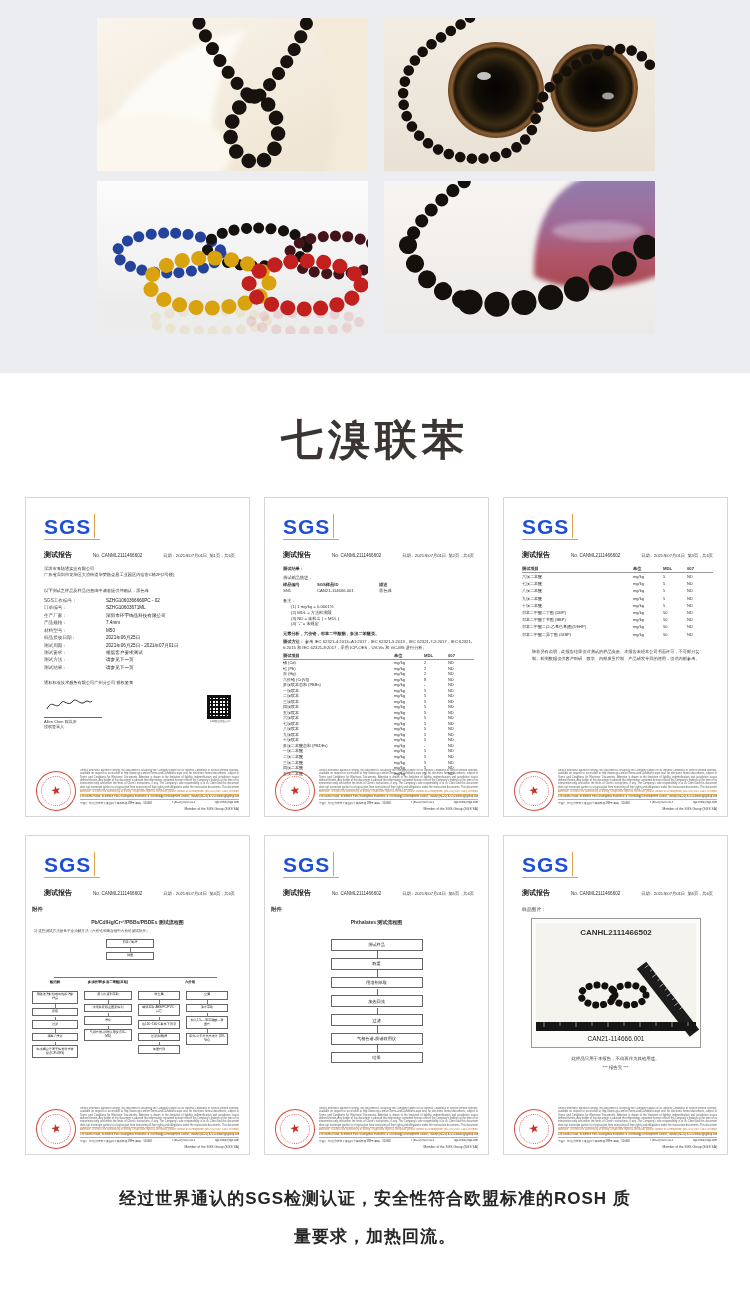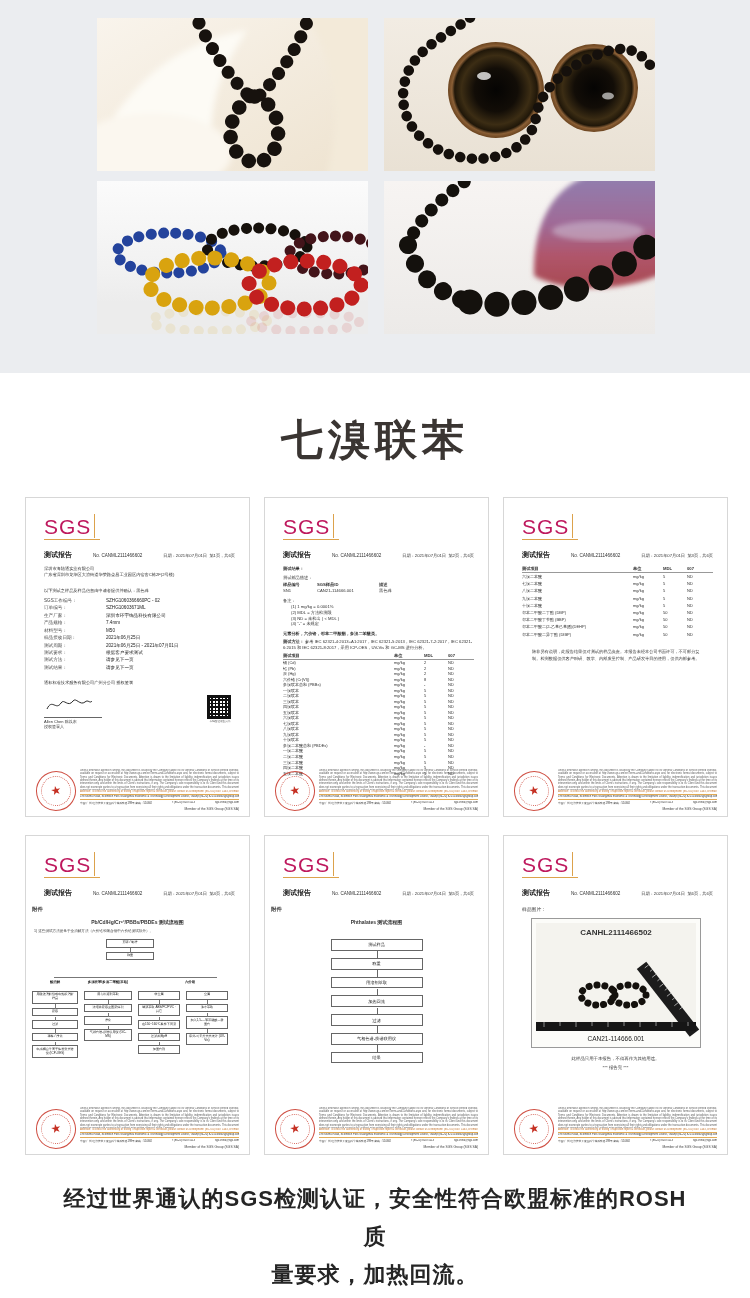--- a/index.html
+++ b/index.html
@@ -15,21 +15,21 @@
   .p4{left:384px;top:181px;}
   
   .section-title{position:absolute;left:0;top:412px;width:750px;text-align:center;
     font-family:"Liberation Serif",serif;font-weight:bold;font-size:42px;color:#3a3532;letter-spacing:5px;}
   
   .cert{position:absolute;width:225px;height:320px;background:#fff;border:1px solid #d7d7d7;
         box-sizing:border-box;overflow:hidden;}
   .c1{left:25px;top:497px;} .c2{left:264px;top:497px;} .c3{left:503px;top:497px;}
   .c4{left:25px;top:835px;} .c5{left:264px;top:835px;} .c6{left:503px;top:835px;}
   .sgs-logo{position:relative;margin:16px 0 0 18px;height:26px;}
-  .sgs-text{font-weight:normal;font-size:21px;color:#be185d;letter-spacing:1px;line-height:22px;}
+  .sgs-text{font-weight:bold;font-size:21px;color:#1d4ed8;letter-spacing:1px;line-height:22px;}
   .sgs-vline{display:inline-block;width:1px;height:24px;background:#dca24c;vertical-align:-4px;margin-left:3px;}
   .sgs-hline{width:56px;height:1px;background:#dca24c;margin-top:1px;}
   .cert-head{display:flex;justify-content:space-between;align-items:baseline;margin:10px 14px 0 18px;}
   .ch-title{font-weight:bold;font-size:7px;color:#222;}
   .ch-no{font-size:4.6px;color:#333;}
   .ch-date{font-size:4.2px;color:#333;}
   .cert-body{margin:6px 14px 0 18px;font-size:4.6px;color:#333;}
   .small{font-size:4.2px;line-height:1.5;}
   .frow{display:flex;line-height:1.62;font-size:4.6px;}
   .frow .fl{width:62px;color:#444;}
@@ -82,21 +82,21 @@
   .step-box + .step-box{margin-top:7px;}
   .step-box + .step-box::before{content:"";position:absolute;top:-7.6px;left:50%;width:0.9px;height:7.6px;background:#666;}
   
   .sample-label{font-size:4.8px;margin:8px 0 0 18px;}
   .sample-frame{width:168px;height:128px;margin:6px auto 0;border:1px solid #9a9a9a;background:#fbfbf8;
                 position:relative;box-shadow:0 0 0 3px #fff inset;}
   .sample-frame svg{display:block;width:100%;height:100%;}
   .sample-notes{text-align:center;font-size:4.4px;color:#333;margin-top:7px;line-height:2;}
   
   .tagline{position:absolute;left:55px;top:1180px;width:640px;text-align:center;
-    font-size:22px;font-weight:bold;color:#252525;line-height:38px;letter-spacing:1px;}
+    font-size:17px;font-weight:bold;color:#252525;line-height:38px;letter-spacing:1px;}
 </style>
 </head>
 <body>
 
 <div class="page">
 
   <div class="hero">
 
     <div class="photo p1">
       <svg viewBox="0 0 271 153">

